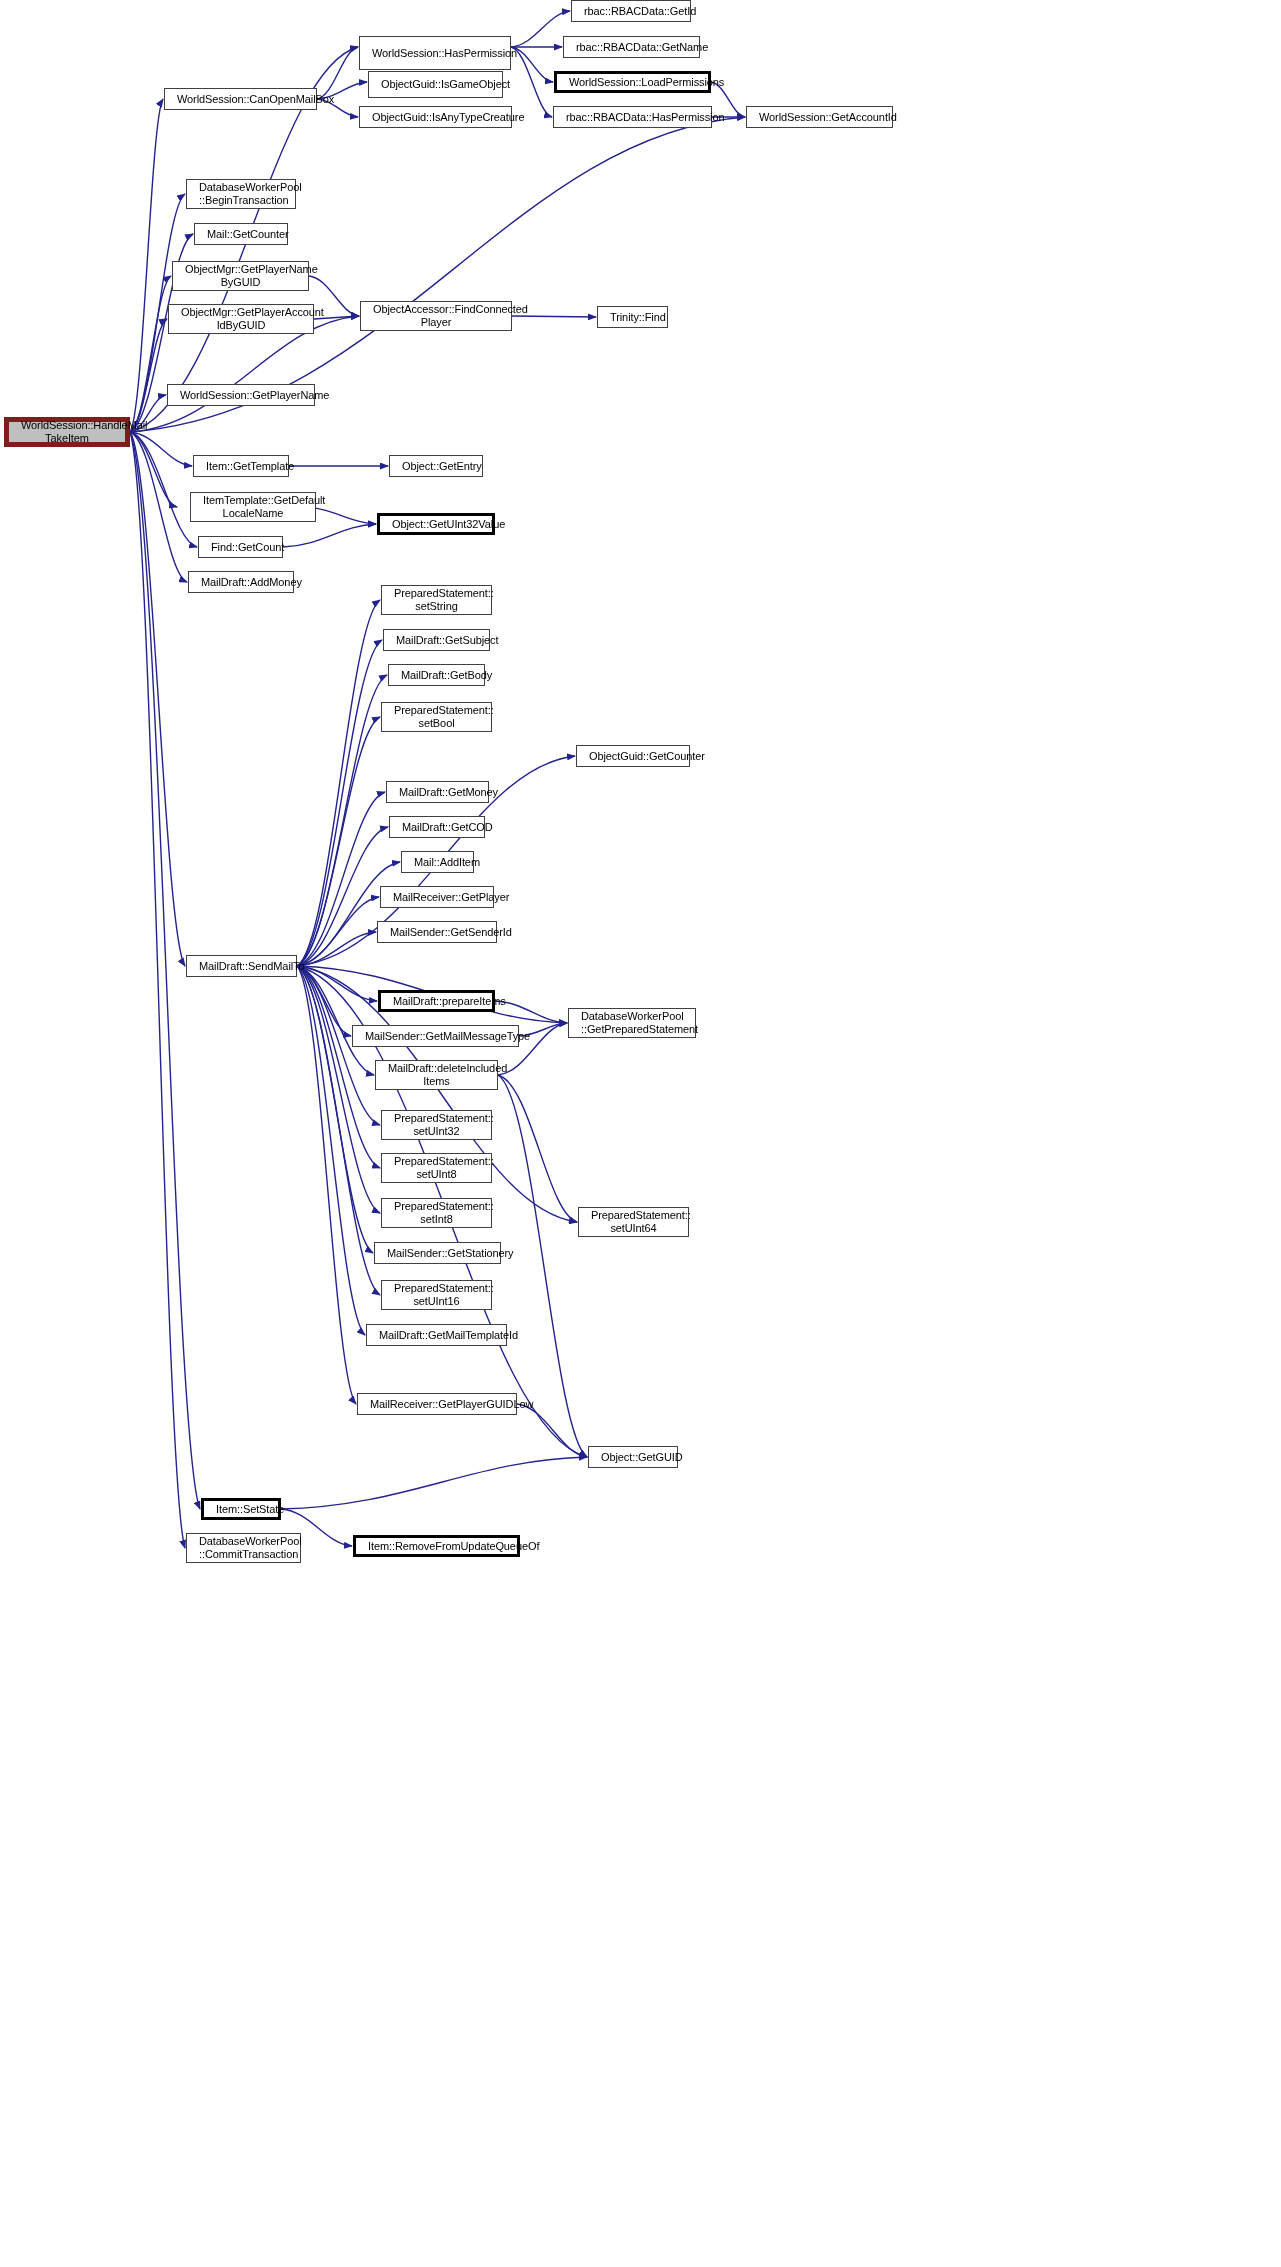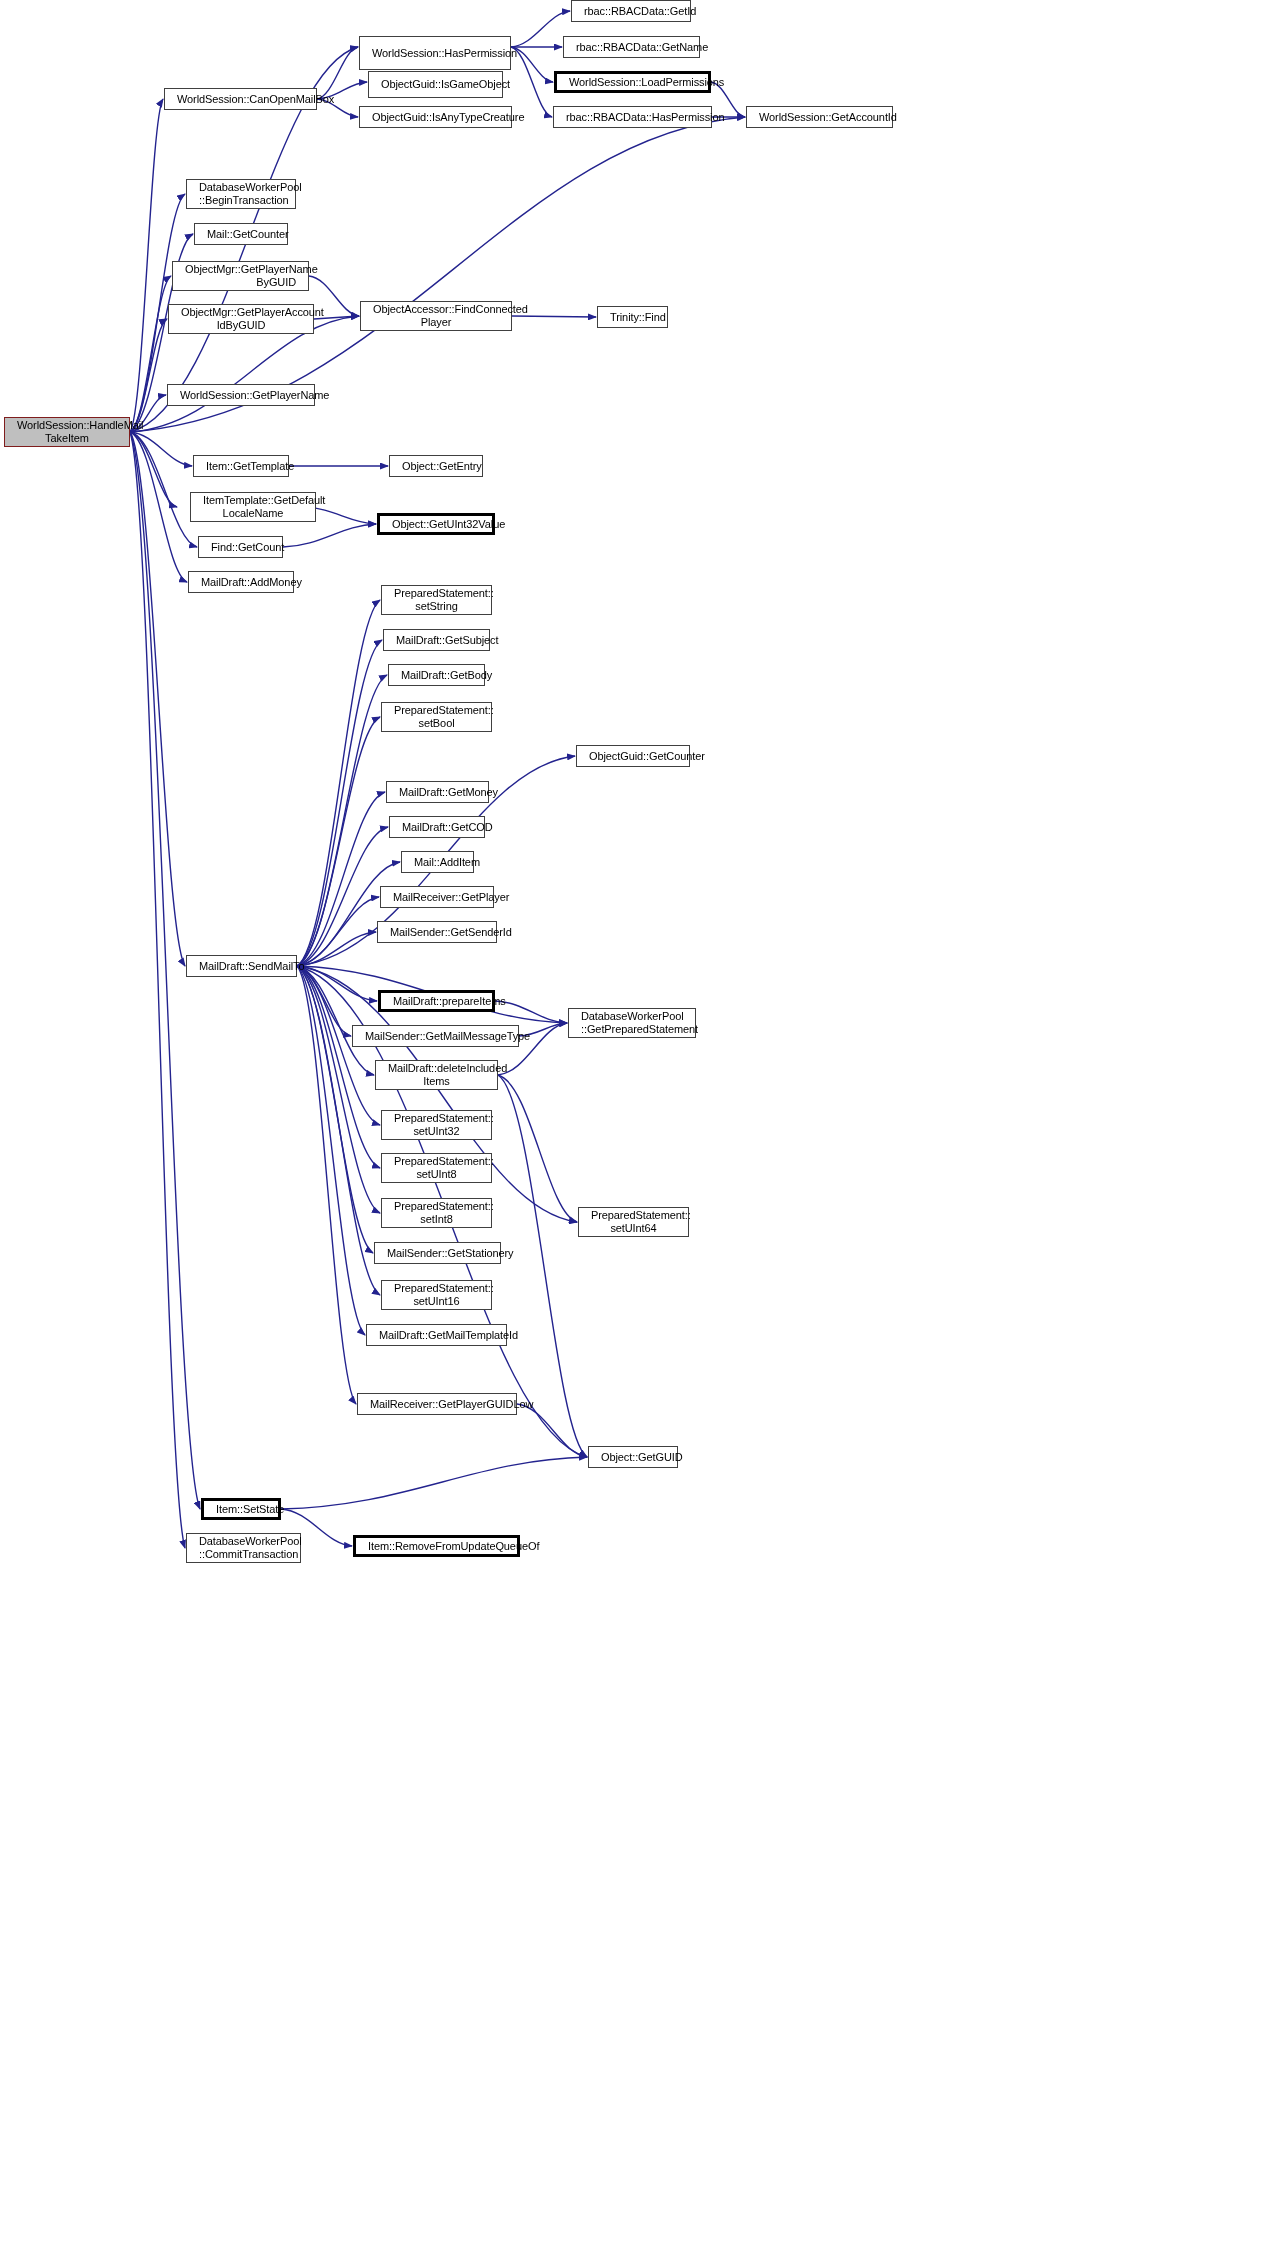--- a/index.html
+++ b/index.html
@@ -3,21 +3,21 @@
 <meta charset="utf-8">
 <style>
   html,body{margin:0;padding:0;background:#ffffff;}
   body{font-family:"Liberation Sans","DejaVu Sans",sans-serif;}
   #canvas{position:relative;width:1281px;height:2267px;background:#fff;overflow:hidden;}
   svg#edges{position:absolute;left:0;top:0;width:1281px;height:2267px;pointer-events:none;}
   .node{position:absolute;box-sizing:border-box;display:flex;align-items:center;justify-content:center;
         text-align:center;background:#ffffff;border:1px solid #404040;color:#000000;
         font-size:11px;line-height:13px;letter-spacing:-0.1px;white-space:pre-line;padding:0 12px;}
   .node.red{border:3px solid #000000;}
-  .node.root{background:#bfbfbf;border:1px solid #7f1d1d;}
+  .node.root{background:#bfbfbf;border:5px solid #7f1d1d;}
   .node .lbl{display:block;width:100%;}
 </style>
 </head>
 <body>
 
 <div id="canvas">
   <svg id="edges" viewBox="0 0 1281 2267">
     <defs>
       <marker id="ah" markerWidth="9" markerHeight="7" refX="8" refY="3.5" orient="auto" markerUnits="userSpaceOnUse">
         <path d="M0,0 L9,3.5 L0,7 z" fill="#23238e"></path>
@@ -95,21 +95,21 @@
     <div class="node" style="left: 368px; top: 71px; width: 135px; height: 27px;"><span class="lbl">ObjectGuid::IsGameObject</span></div>
     <div class="node" style="left: 359px; top: 106px; width: 153px; height: 22px;"><span class="lbl">ObjectGuid::IsAnyTypeCreature</span></div>
     <div class="node" style="left: 571px; top: 0px; width: 120px; height: 22px;"><span class="lbl">rbac::RBACData::GetId</span></div>
     <div class="node" style="left: 563px; top: 36px; width: 137px; height: 22px;"><span class="lbl">rbac::RBACData::GetName</span></div>
     <div class="node red" style="left: 554px; top: 71px; width: 157px; height: 22px;"><span class="lbl">WorldSession::LoadPermissions</span></div>
     <div class="node" style="left: 553px; top: 106px; width: 159px; height: 22px;"><span class="lbl">rbac::RBACData::HasPermission</span></div>
     <div class="node" style="left: 746px; top: 106px; width: 147px; height: 22px;"><span class="lbl">WorldSession::GetAccountId</span></div>
     <div class="node" style="left: 186px; top: 179px; width: 110px; height: 30px;"><span class="lbl">DatabaseWorkerPool
 ::BeginTransaction</span></div>
     <div class="node" style="left: 194px; top: 223px; width: 94px; height: 22px;"><span class="lbl">Mail::GetCounter</span></div>
-    <div class="node" style="left: 172px; top: 261px; width: 137px; height: 30px; text-align: right;"><span class="lbl">ObjectMgr::GetPlayerName
+    <div class="node" style="left: 172px; top: 261px; width: 137px; height: 30px;"><span class="lbl">ObjectMgr::GetPlayerName
 ByGUID</span></div>
     <div class="node" style="left: 168px; top: 304px; width: 146px; height: 30px;"><span class="lbl">ObjectMgr::GetPlayerAccount
 IdByGUID</span></div>
     <div class="node" style="left: 360px; top: 301px; width: 152px; height: 30px;"><span class="lbl">ObjectAccessor::FindConnected
 Player</span></div>
     <div class="node" style="left: 597px; top: 306px; width: 71px; height: 22px;"><span class="lbl">Trinity::Find</span></div>
     <div class="node" style="left: 167px; top: 384px; width: 148px; height: 22px;"><span class="lbl">WorldSession::GetPlayerName</span></div>
     <div class="node" style="left: 193px; top: 455px; width: 96px; height: 22px;"><span class="lbl">Item::GetTemplate</span></div>
     <div class="node" style="left: 389px; top: 455px; width: 94px; height: 22px;"><span class="lbl">Object::GetEntry</span></div>
     <div class="node" style="left: 190px; top: 492px; width: 126px; height: 30px;"><span class="lbl">ItemTemplate::GetDefault

